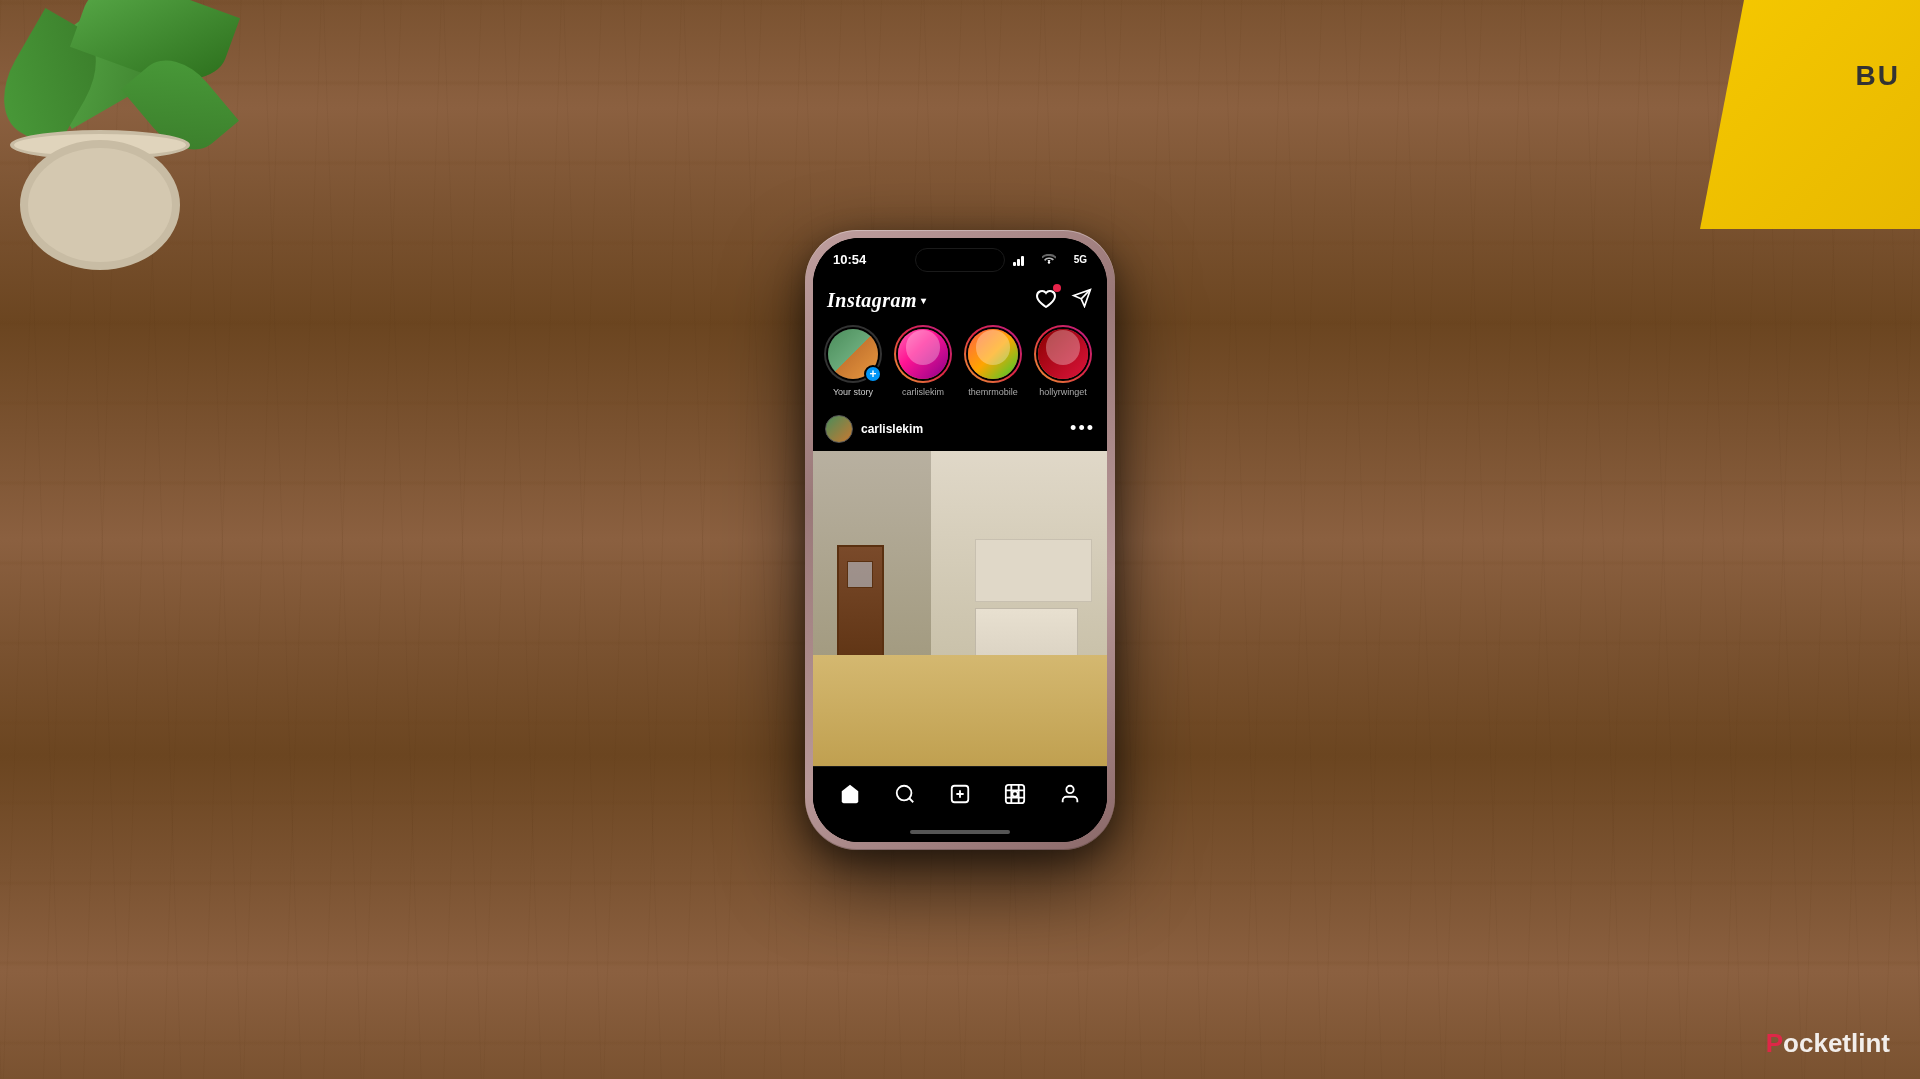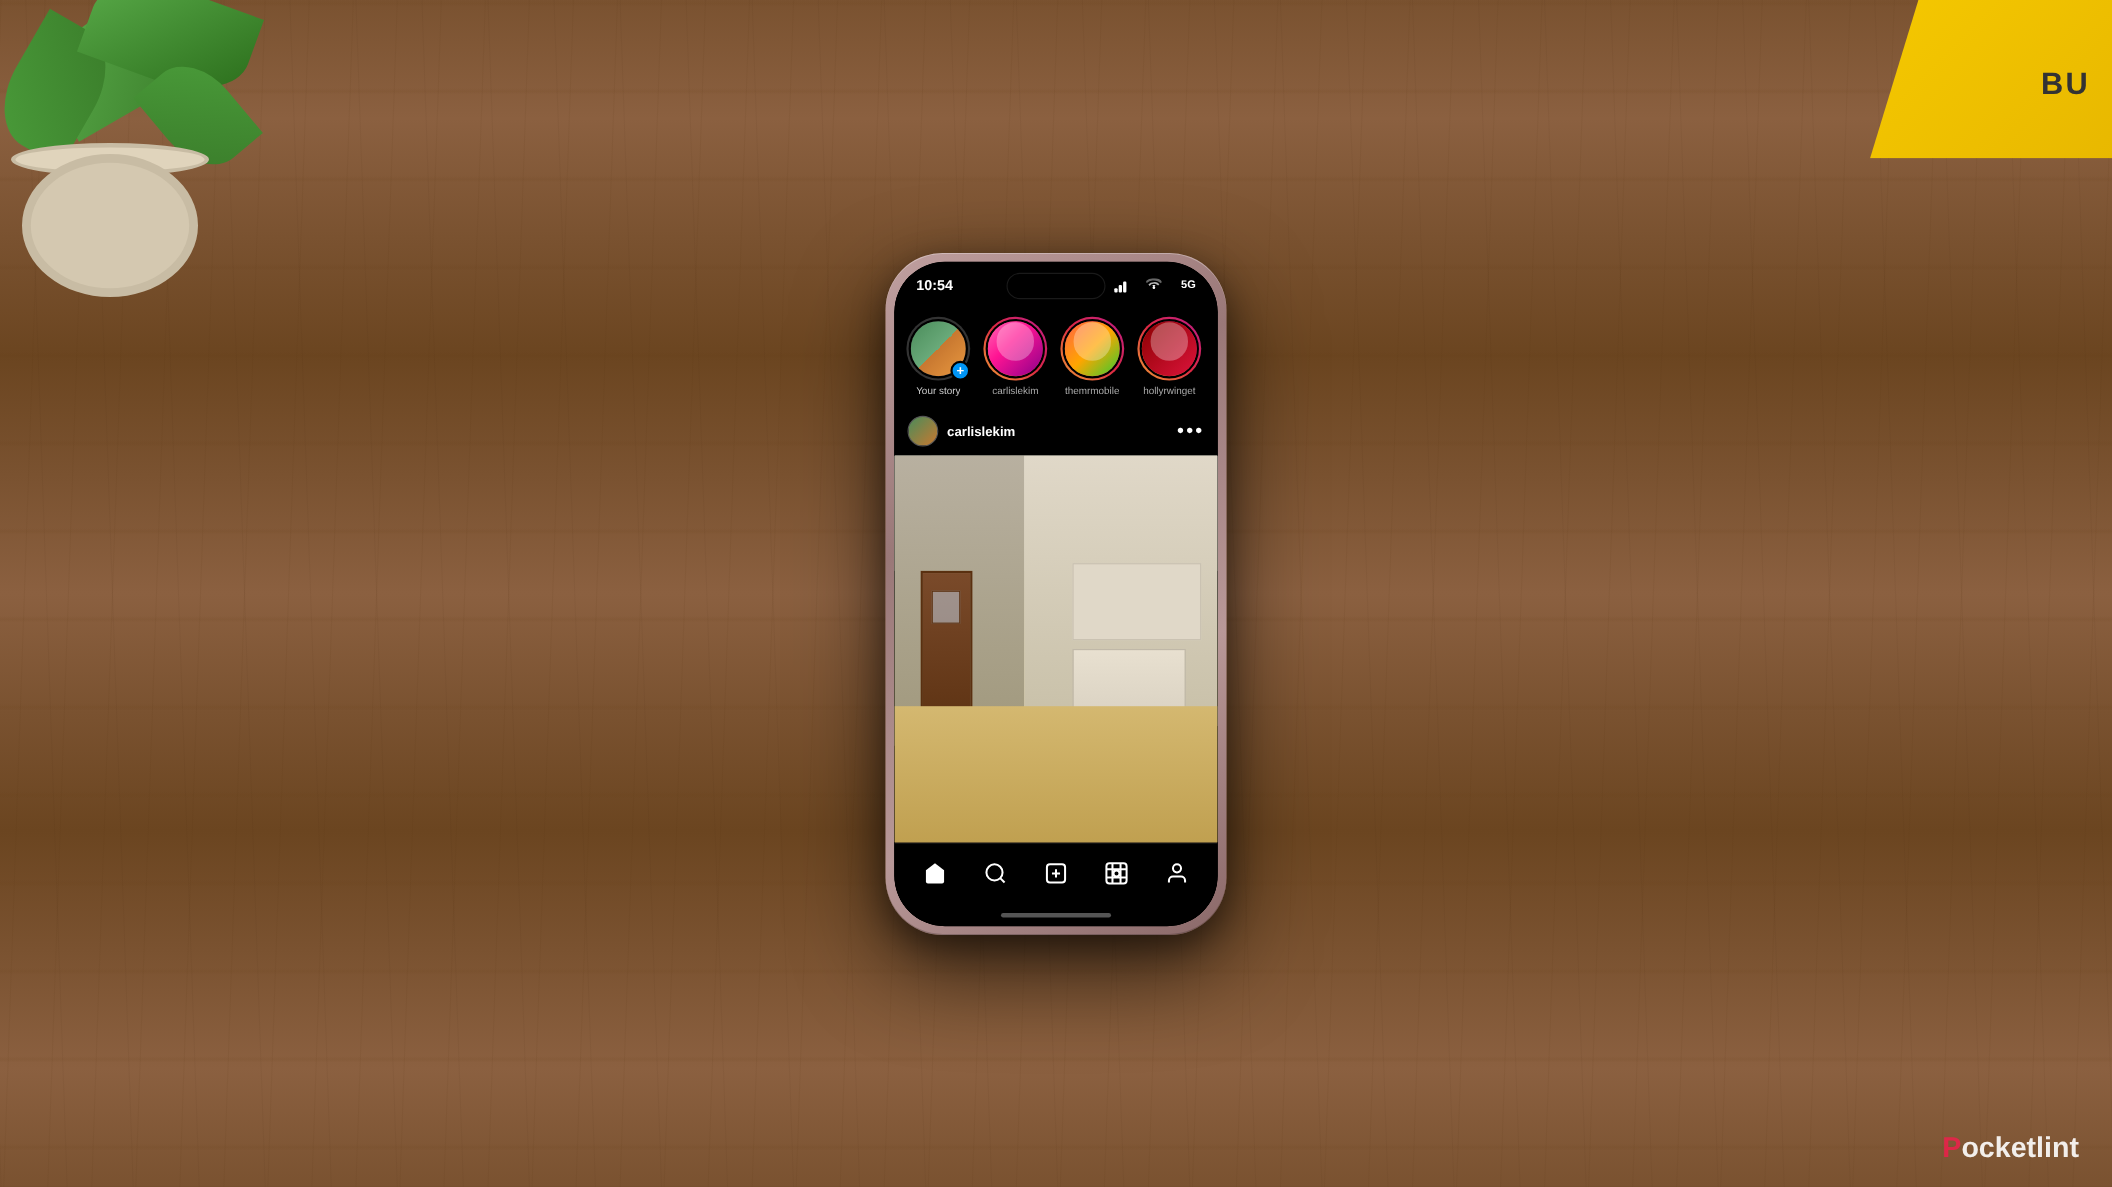--- a/index.html
+++ b/index.html
@@ -133,21 +133,21 @@
       transform: rotate(50deg);
       background: linear-gradient(135deg, #4a9c3a, #3a7c2a);
     }
 
     
     .yellow-obj {
       position: absolute;
       top: 0;
       right: 0;
       width: 220px;
-      height: 144px;
+      height: 229px;
       background: linear-gradient(135deg, #f5c800, #e8b800);
       clip-path: polygon(20% 0%, 100% 0%, 100% 100%, 0% 100%);
     }
 
     .yellow-obj-label {
       position: absolute;
       top: 60px;
       right: 20px;
       color: #333;
       font-size: 28px;
@@ -686,20 +686,40 @@
                 <path d="M7 2c2.5 0 4.8 1 6.4 2.6L14.7 3.3A9 9 0 0 0 7 0 9 9 0 0 0-.7 3l1.3 1.3A7 7 0 0 1 7 2z" opacity="0.4"></path>
                 <circle cx="7" cy="8.5" r="1.2"></circle>
               </svg>
             </span>
             <span style="font-size:10px;font-weight:700;">5G</span>
           </div>
         </div>
 
         <div class="instagram-screen">
 
+          <div class="ig-nav">
+            <div class="ig-logo">
+              <span class="ig-logo-text">Instagram</span>
+              <span class="chevron-down">▾</span>
+            </div>
+            <div class="ig-nav-icons">
+              <div class="nav-icon">
+                <svg width="22" height="20" viewBox="0 0 22 20" fill="none" stroke="white" stroke-width="2">
+                  <path d="M11 19s-9-5.5-9-11a5 5 0 0 1 9-3 5 5 0 0 1 9 3c0 5.5-9 11-9 11z"></path>
+                </svg>
+                <div class="heart-badge"></div>
+              </div>
+              <div class="nav-icon">
+                <svg width="22" height="20" viewBox="0 0 24 24" fill="none" stroke="white" stroke-width="2">
+                  <line x1="22" y1="2" x2="11" y2="13"></line>
+                  <polygon points="22 2 15 22 11 13 2 9 22 2"></polygon>
+                </svg>
+              </div>
+            </div>
+          </div>
 
           <div class="stories-row">
 
             <div class="story-item">
               <div class="story-avatar-ring no-ring">
                 <div class="story-avatar-inner">
                   <div class="your-story-avatar"></div>
                 </div>
                 <div class="add-btn">+</div>
               </div>

